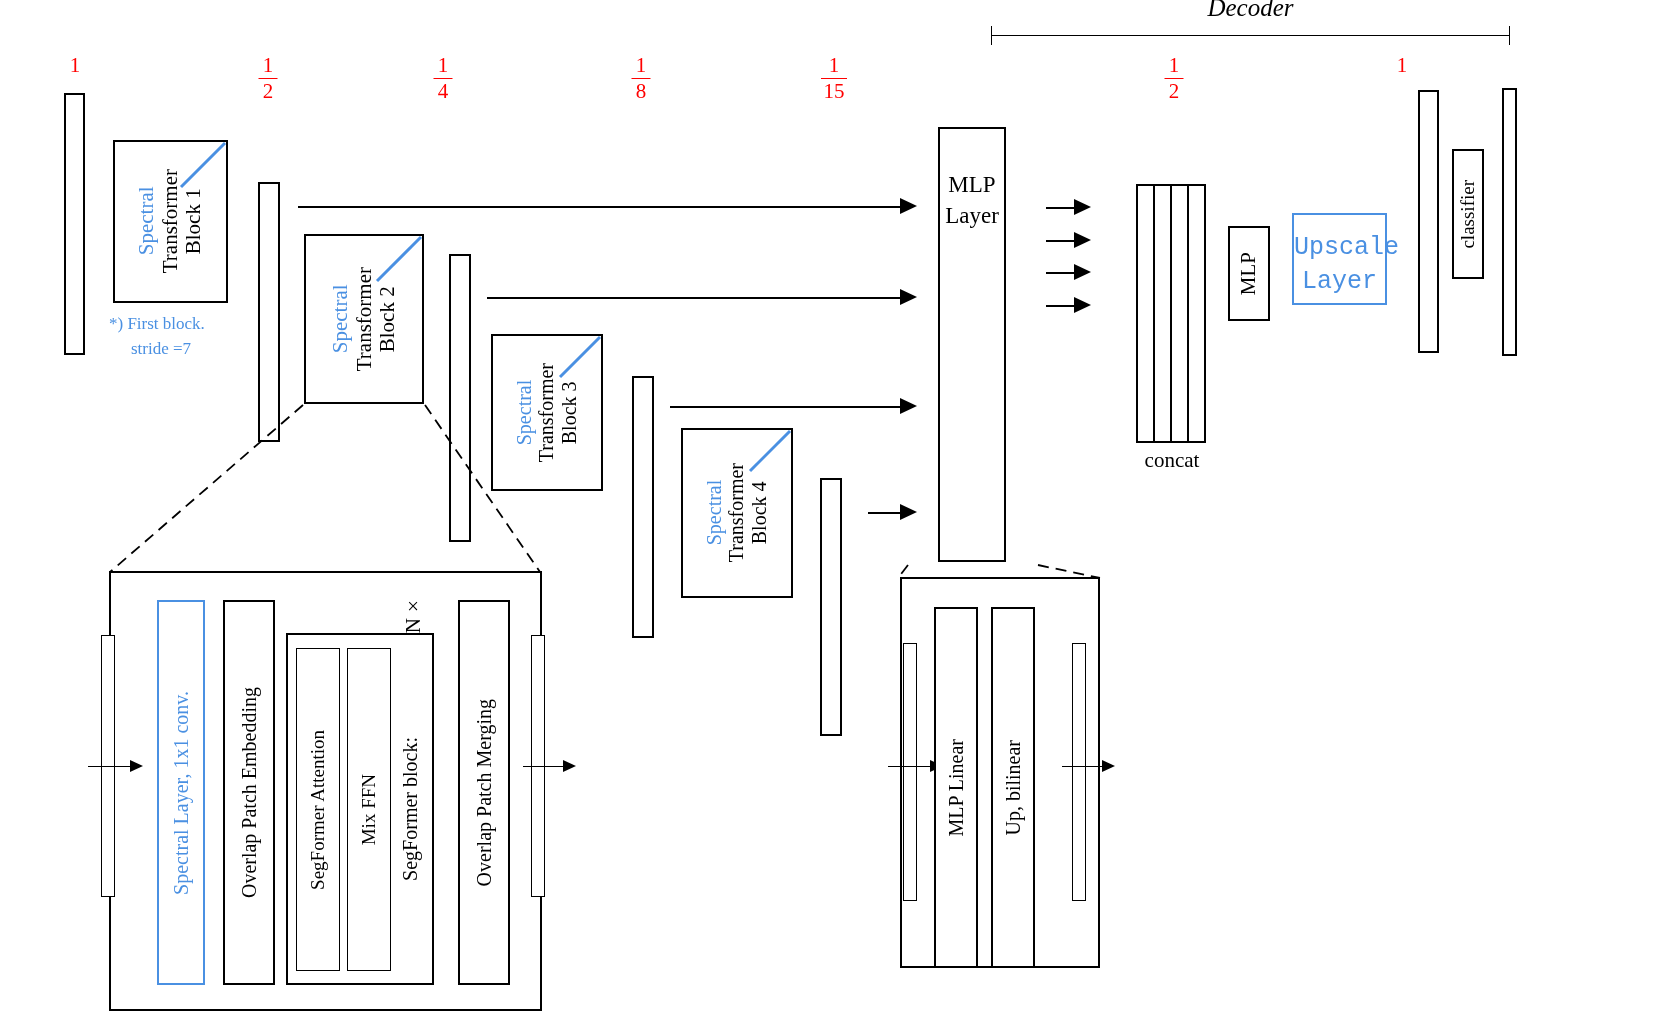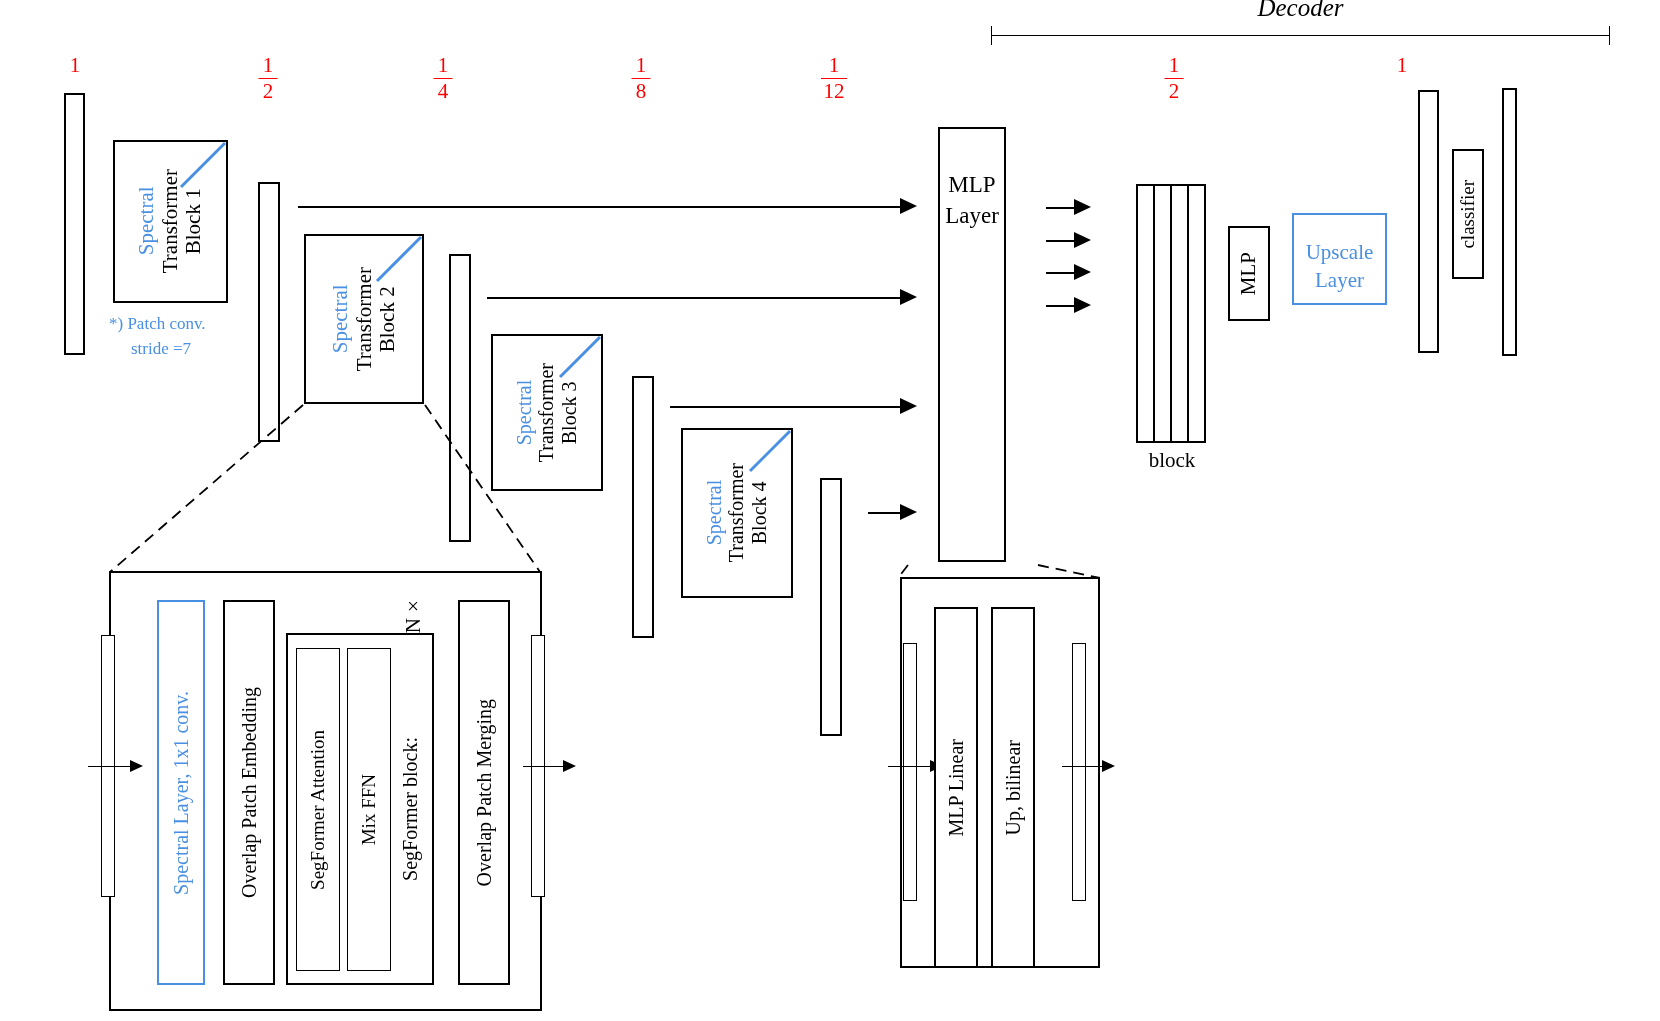--- a/index.html
+++ b/index.html
@@ -59,21 +59,21 @@
 
   
   .detailframe{position:absolute;box-sizing:border-box;border:2.4px solid #000;background:#fff;}
 </style>
 </head>
 <body>
 
 <div id="canvas">
 
 
-  <div class="bracket" style="left:991px;top:26px;width:619px;height:19px;">
+  <div class="bracket" style="left:991px;top:26px;width:519px;height:19px;">
     <div class="bracket-label">Decoder</div>
     <div class="span"></div>
     <div class="tick l"></div>
     <div class="tick r"></div>
   </div>
 
   <div class="frac whole" style="left:75px;top:55px;">
     <span class="num">1</span>
   </div>
   <div class="frac" style="left:268px;top:55px;">
@@ -87,21 +87,21 @@
     <span class="den">4</span>
   </div>
   <div class="frac" style="left:641px;top:55px;">
     <span class="num">1</span>
     <span class="bar-l"></span>
     <span class="den">8</span>
   </div>
   <div class="frac" style="left:834px;top:55px;">
     <span class="num">1</span>
     <span class="bar-l" style="width:26px;"></span>
-    <span class="den">12</span>
+    <span class="den">15</span>
   </div>
   <div class="frac" style="left:1174px;top:55px;">
     <span class="num">1</span>
     <span class="bar-l"></span>
     <span class="den">2</span>
   </div>
   <div class="frac whole" style="left:1402px;top:55px;">
     <span class="num">1</span>
   </div>
 
@@ -117,21 +117,21 @@
         <span class="blue-txt">Spectral</span><br>
         <span>Transformer</span><br>
         <span>Block 1</span>
       </span>
     </div>
     <svg class="fold" width="50" height="50" style="right:-2px;top:-2px;">
       <line x1="3" y1="47" x2="47" y2="3" stroke="#4a90e2" stroke-width="3"></line>
     </svg>
   </div>
   <div class="htext" style="left:109px;top:312px;width:160px;font-size:17px;text-align:left;line-height:1.45;">
-    <span class="blue-txt">*) Patch conv.</span><br>
+    <span class="blue-txt">*) First block.</span><br>
     <span class="blue-txt" style="margin-left:22px;display:inline-block;">stride =7</span>
   </div>
 
   <div class="box" style="left:304px;top:234px;width:120px;height:170px;">
     <div class="vlabel">
       <span class="vtext" style="font-size:21px;">
         <span class="blue-txt">Spectral</span><br>
         <span>Transformer</span><br>
         <span>Block 2</span>
       </span>
@@ -194,30 +194,30 @@
   <div class="arrowhead" style="left:1074px;top:264px;"></div>
   <div class="hline" style="left:1046px;top:305px;width:32px;"></div>
   <div class="arrowhead" style="left:1074px;top:297px;"></div>
 
   <div style="position:absolute;left:1136px;top:184px;width:72px;height:259px;">
     <div class="bar" style="left:0px;top:0;width:19px;height:259px;"></div>
     <div class="bar" style="left:17px;top:0;width:19px;height:259px;"></div>
     <div class="bar" style="left:34px;top:0;width:19px;height:259px;"></div>
     <div class="bar" style="left:51px;top:0;width:19px;height:259px;"></div>
   </div>
-  <div class="htext" style="left:1136px;top:448px;width:72px;font-size:21px;">block</div>
+  <div class="htext" style="left:1136px;top:448px;width:72px;font-size:21px;">concat</div>
 
   <div class="box" style="left:1228px;top:226px;width:42px;height:95px;">
     <div class="vlabel">
       <span class="vtext" style="font-size:21px;">MLP</span>
     </div>
   </div>
 
   <div class="box blue" style="left:1292px;top:213px;width:95px;height:92px;">
-    <div class="htext blue-txt" style="left:0;top:23px;width:100%;font-size:21px;line-height:1.35;">
+    <div class="htext blue-txt" style="left:0;top:16px;width:100%;font-size:25px;line-height:1.35;font-family:Liberation Mono, monospace;">
       <span>Upscale</span><br>
       <span>Layer</span>
     </div>
   </div>
 
   <div class="bar" style="left:1418px;top:90px;width:21px;height:263px;"></div>
   <div class="box" style="left:1452px;top:149px;width:32px;height:130px;">
     <div class="vlabel">
       <span class="vtext" style="font-size:19px;">classifier</span>
     </div>

